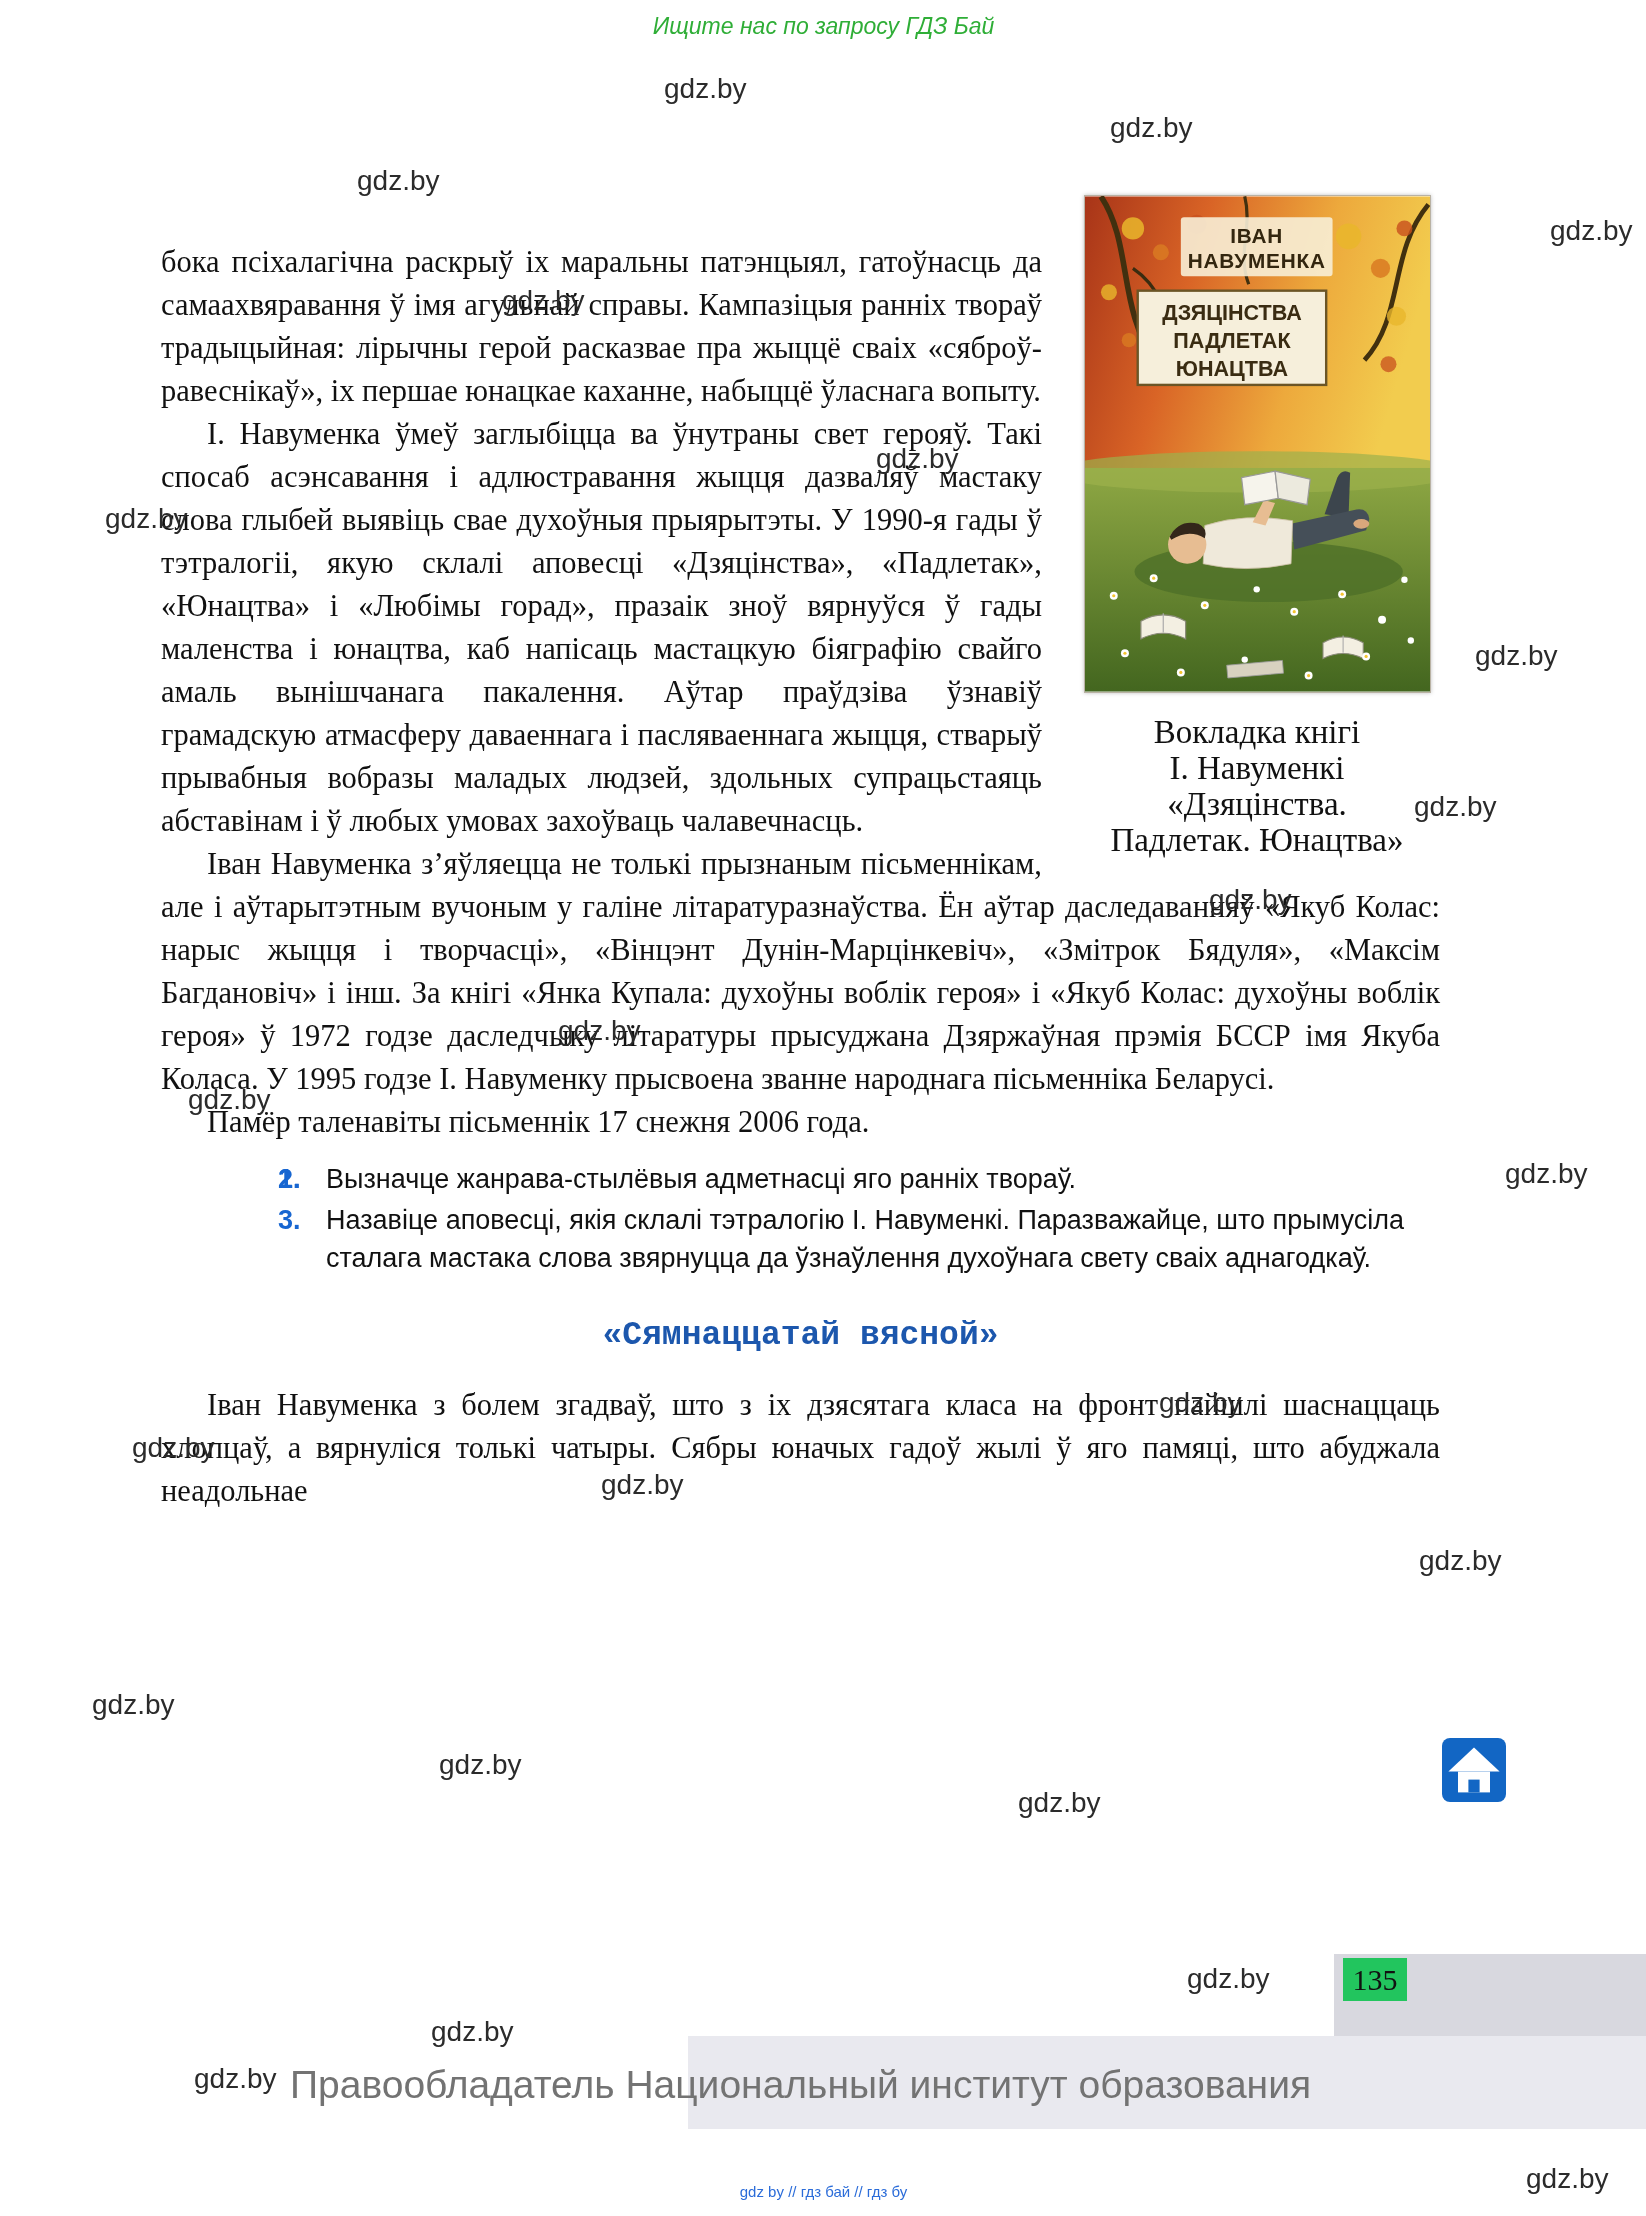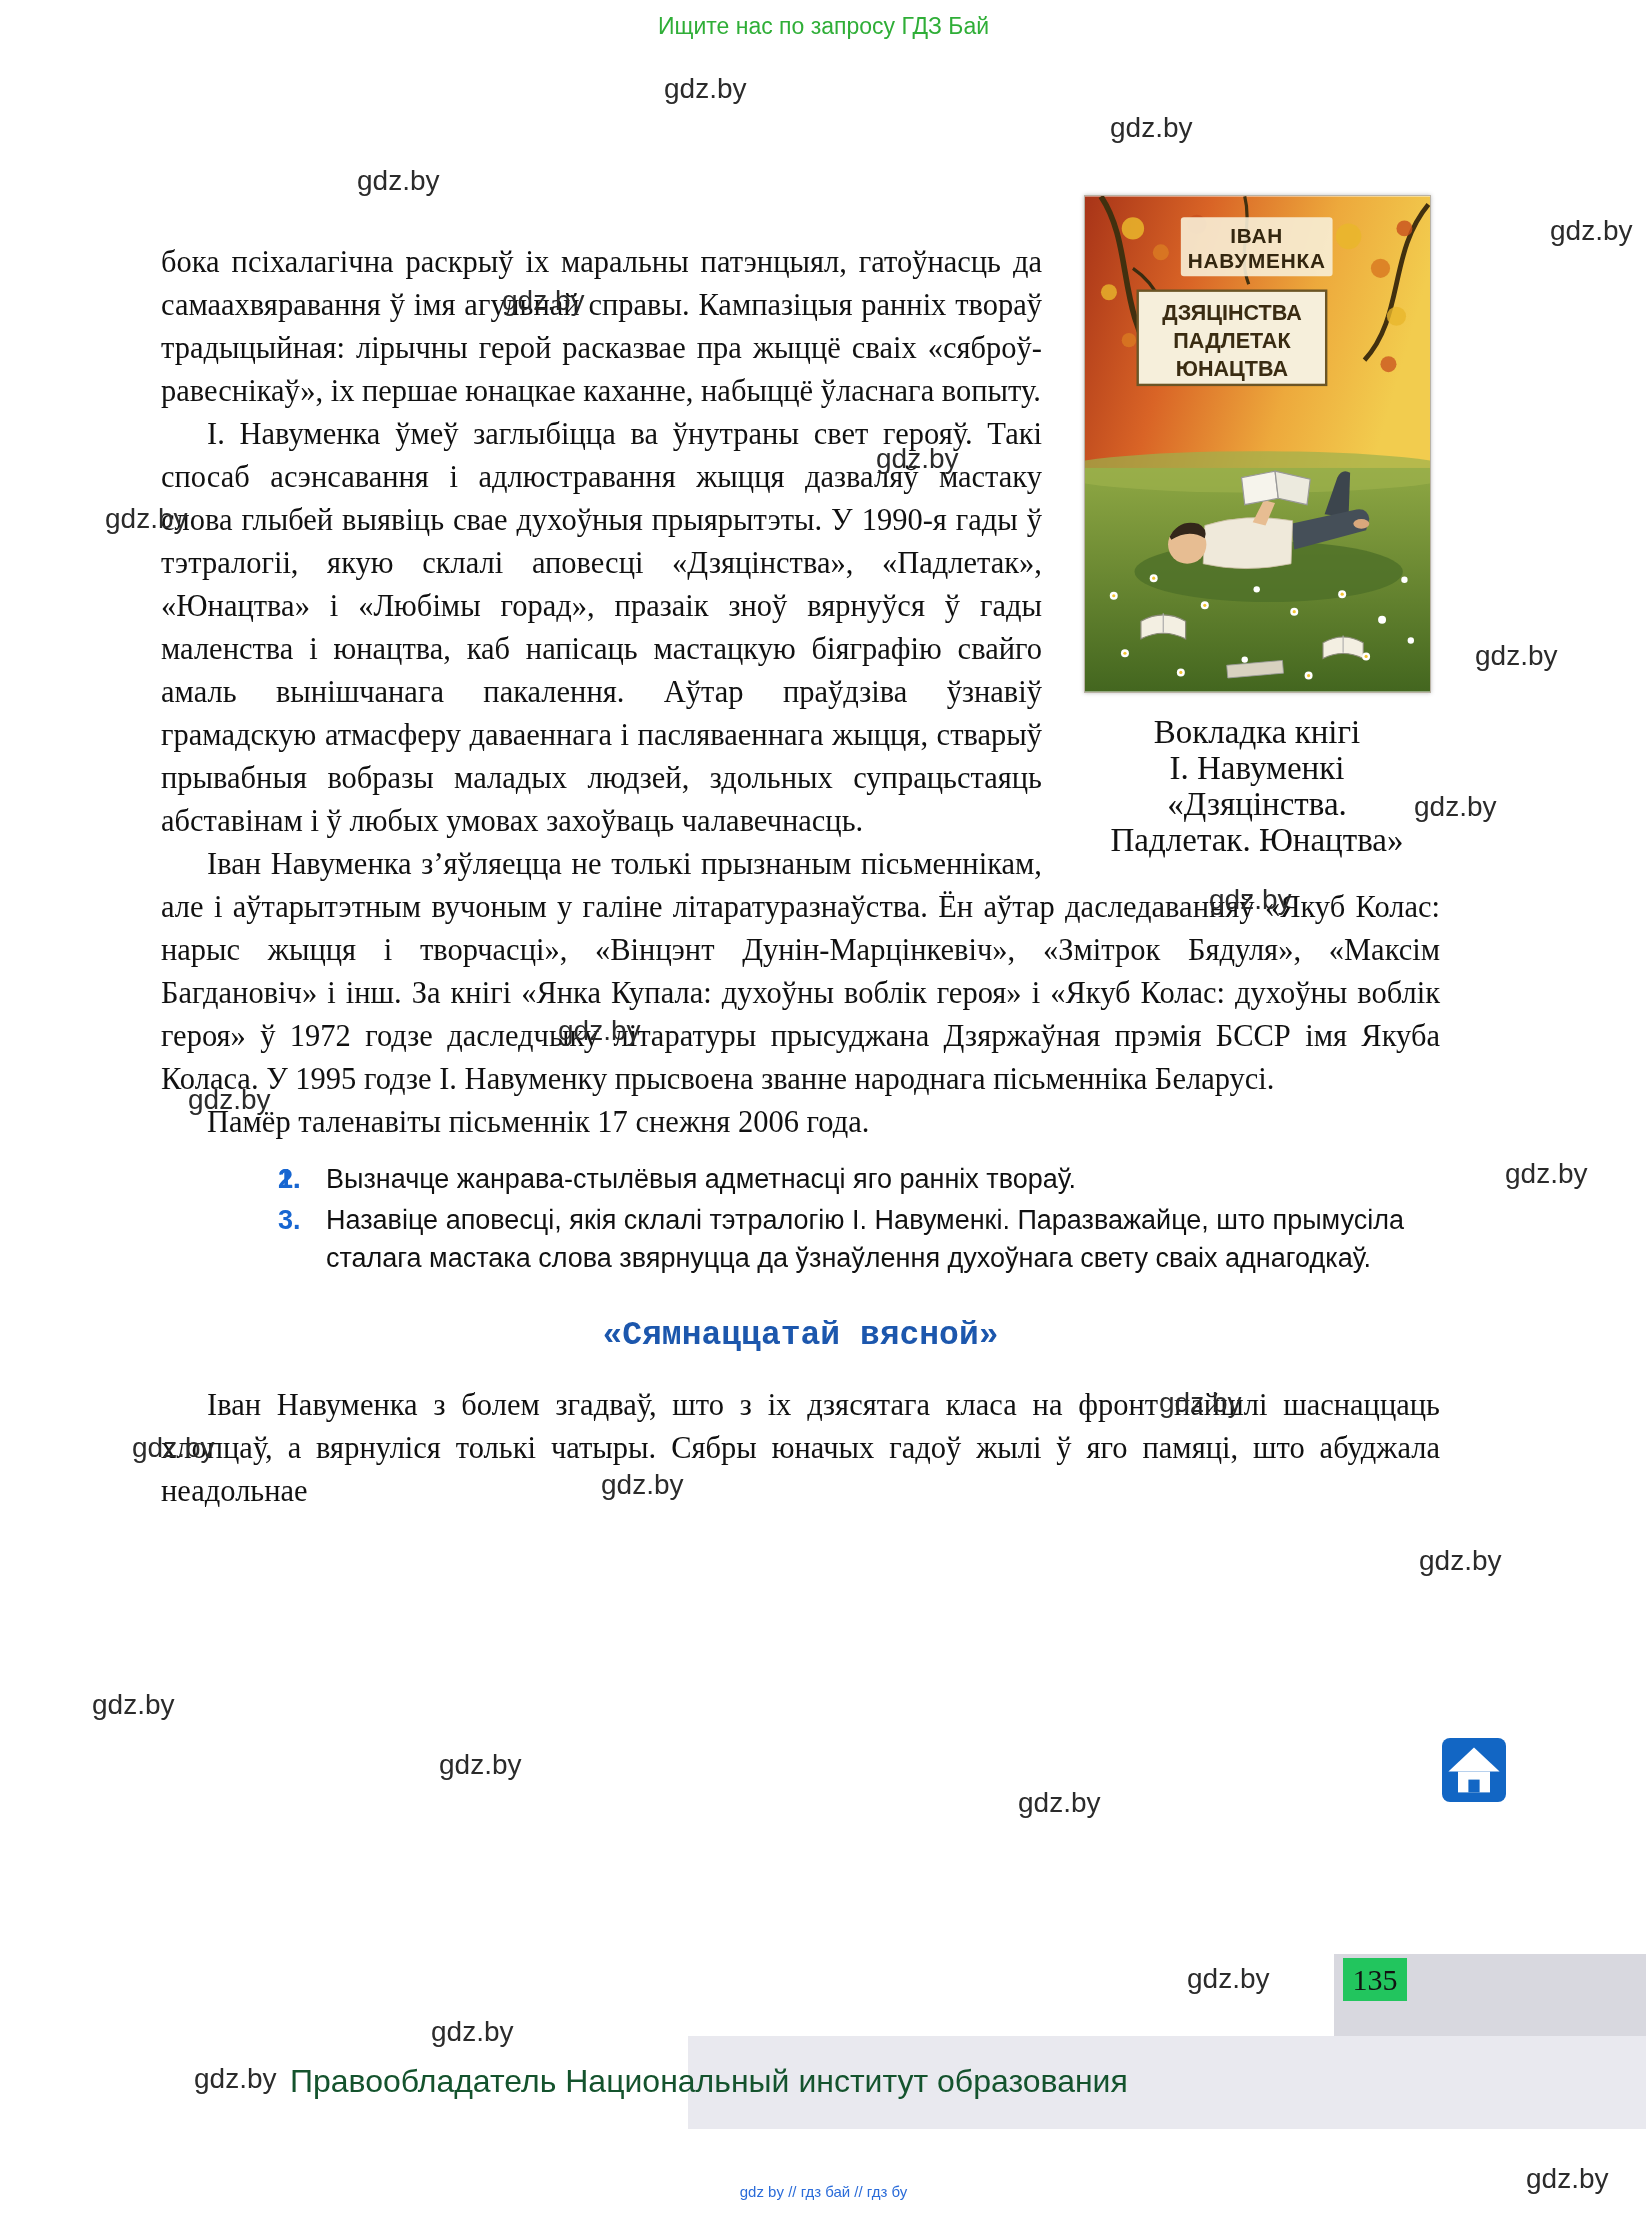--- a/index.html
+++ b/index.html
@@ -5,21 +5,21 @@
   * { margin:0; padding:0; box-sizing:border-box; }
   html,body { background:#ffffff; }
   .page {
     position:relative; width:1647px; height:2216px; margin:0 auto;
     background:#ffffff; overflow:hidden;
     font-family:"Liberation Serif", serif; color:#111;
   }
   .top-banner {
     position:absolute; top:13px; left:0; width:100%;
     text-align:center; font-family:"Liberation Sans", sans-serif;
-    font-size:23px; color:#2fae37;
+    font-size:23px; color:#2fae37;font-style:italic;
   }
   .watermark {
     position:absolute; font-family:"Liberation Sans", sans-serif;
     font-size:28px; color:#2b2b2b; white-space:nowrap; z-index:5;
   }
   .content {
     position:absolute; left:161px; top:195px; width:1279px;
     font-size:30.5px; line-height:43px; text-align:justify; z-index:2;
   }
   .cover-float { float:right; width:366px; margin-left:32px; margin-bottom:13px; }
@@ -43,21 +43,21 @@
   }
   .shade-a { position:absolute; left:1334px; top:1954px; width:313px; height:83px; background:#d8d8df; z-index:1; }
   .shade-b { position:absolute; left:688px; top:2036px; width:958px; height:93px; background:#e9e9ef; z-index:1; }
   .page-number {
     position:absolute; left:1343px; top:1958px; width:64px; height:43px;
     background:#22c55e; z-index:3; text-align:center;
     font-size:30px; line-height:43px; color:#111;
   }
   .copyright {
     position:absolute; left:290px; top:2063px; z-index:3;
-    font-family:"Liberation Sans", sans-serif; font-size:32px; color:#14532d;
+    font-family:"Liberation Sans", sans-serif; font-size:39px; color:#737373;
     white-space:nowrap;
   }
   .bottom-links {
     position:absolute; left:0; top:2183px; width:100%; text-align:center; z-index:3;
     font-family:"Liberation Sans", sans-serif; font-size:15px; color:#2b6cd9;
   }
   .home-btn { position:absolute; left:1442px; top:1738px; width:64px; height:64px; cursor:pointer; z-index:4; }
   .home-btn svg { display:block; width:64px; height:64px; }
   .cov-author { font:bold 26px "Liberation Sans", sans-serif; fill:#33260f; text-anchor:middle; letter-spacing:1px; }
   .cov-title  { font:bold 27px "Liberation Sans", sans-serif; fill:#3a2c12; text-anchor:middle; }

